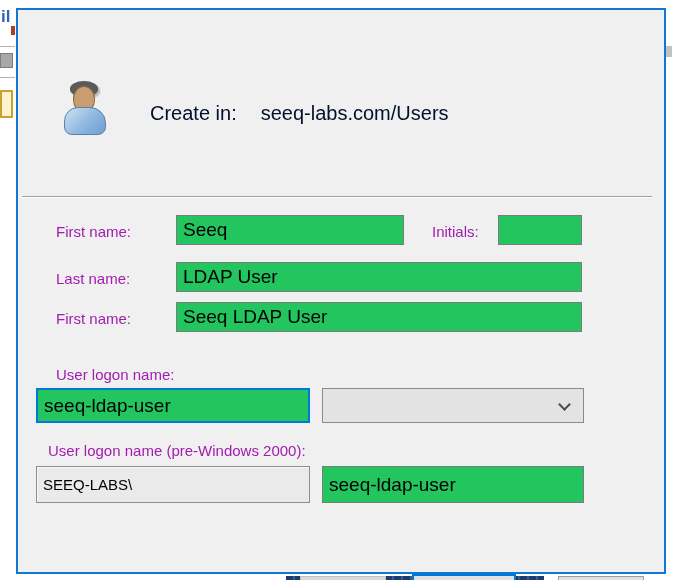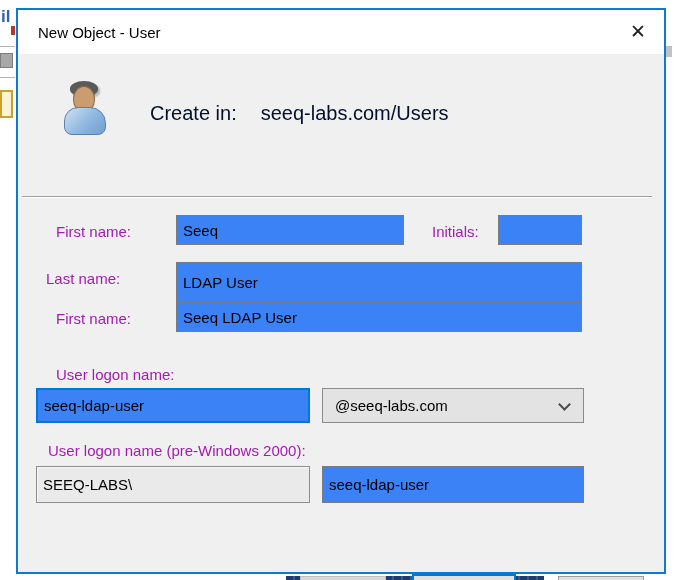--- a/index.html
+++ b/index.html
@@ -70,23 +70,23 @@
   }
 
   .separator {
     position:absolute; left:4px; top:142px; width:630px; height:2px;
     border-top:1px solid #9f9f9f; border-bottom:1px solid #ffffff;
   }
 
   .lbl { position:absolute; font-size:15px; color:#a21caf; white-space:nowrap; }
 
   .txt {
-    position:absolute; font-size:15px; color:#000;
+    position:absolute; font-size:19px; color:#000;
     font-family:"Liberation Sans", sans-serif;
-    border:1px solid #7b7b7b; background:#3b82f6; padding:0 6px;
+    border:1px solid #7b7b7b; background:#22c55e; padding:0 6px;
     outline:none;
   }
   .txt.focused { border:2px solid #0078d7; }
 
   .combo {
     position:absolute; background:#e3e3e3; border:1px solid #8a8a8a;
     display:flex; align-items:center; font-size:15px; color:#000;
     padding-left:12px; cursor:pointer;
   }
   .combo .chev {
@@ -122,54 +122,49 @@
 <div class="bg-frag bg-redbit"></div>
 <div class="bg-frag bg-line1"></div>
 <div class="bg-frag bg-graybox"></div>
 <div class="bg-frag bg-line2"></div>
 <div class="bg-frag bg-yellowbox"></div>
 <div class="bg-frag bg-rightnub"></div>
 <div class="bg-frag bg-selected-row"></div>
 
 <div class="dialog">
 
-  <div class="titlebar">
-    <span class="title">New Object - User</span>
-    <span class="close-btn">✕</span>
-  </div>
 
   <div class="body">
 
     <div class="user-icon">
       <div class="hair"></div>
       <div class="head"></div>
       <div class="body-shape"></div>
     </div>
     <div class="create-in-row">
       <span>Create in:</span>
       <span>seeq-labs.com/Users</span>
     </div>
 
     <div class="separator"></div>
 
     <span class="lbl" style="left:38px; top:169px;">First name:</span>
     <input class="txt" style="left: 158px; top: 161px; width: 228px; height: 30px;" value="Seeq">
     <span class="lbl" style="left:414px; top:169px;">Initials:</span>
     <input class="txt" style="left: 480px; top: 161px; width: 84px; height: 30px;" value="">
 
-    <span class="lbl" style="left:28px; top:216px;">Last name:</span>
-    <input class="txt" style="left: 158px; top: 208px; width: 406px; height: 40px;" value="LDAP User">
+    <span class="lbl" style="left:38px; top:216px;">Last name:</span>
+    <input class="txt" style="left: 158px; top: 208px; width: 406px; height: 30px;" value="LDAP User">
 
     <span class="lbl" style="left:38px; top:256px;">First name:</span>
     <input class="txt" style="left: 158px; top: 248px; width: 406px; height: 30px;" value="Seeq LDAP User">
 
     <span class="lbl" style="left:38px; top:312px;">User logon name:</span>
     <input class="txt focused" style="left: 18px; top: 334px; width: 274px; height: 35px;" value="seeq-ldap-user">
     <div class="combo" style="left:304px; top:334px; width:262px; height:35px;">
-      <span>@seeq-labs.com</span>
       <span class="chev"></span>
     </div>
 
     <span class="lbl" style="left:30px; top:388px;">User logon name (pre-Windows 2000):</span>
     <div class="disabled-field" style="left:18px; top:412px; width:274px; height:37px;align-items:center;">
       <span>SEEQ-LABS\</span>
     </div>
     <input class="txt" style="left: 304px; top: 412px; width: 262px; height: 37px;" value="seeq-ldap-user">
 
     <button class="btn disabled" style="left:282px; top:522px;">&lt; Back</button>

